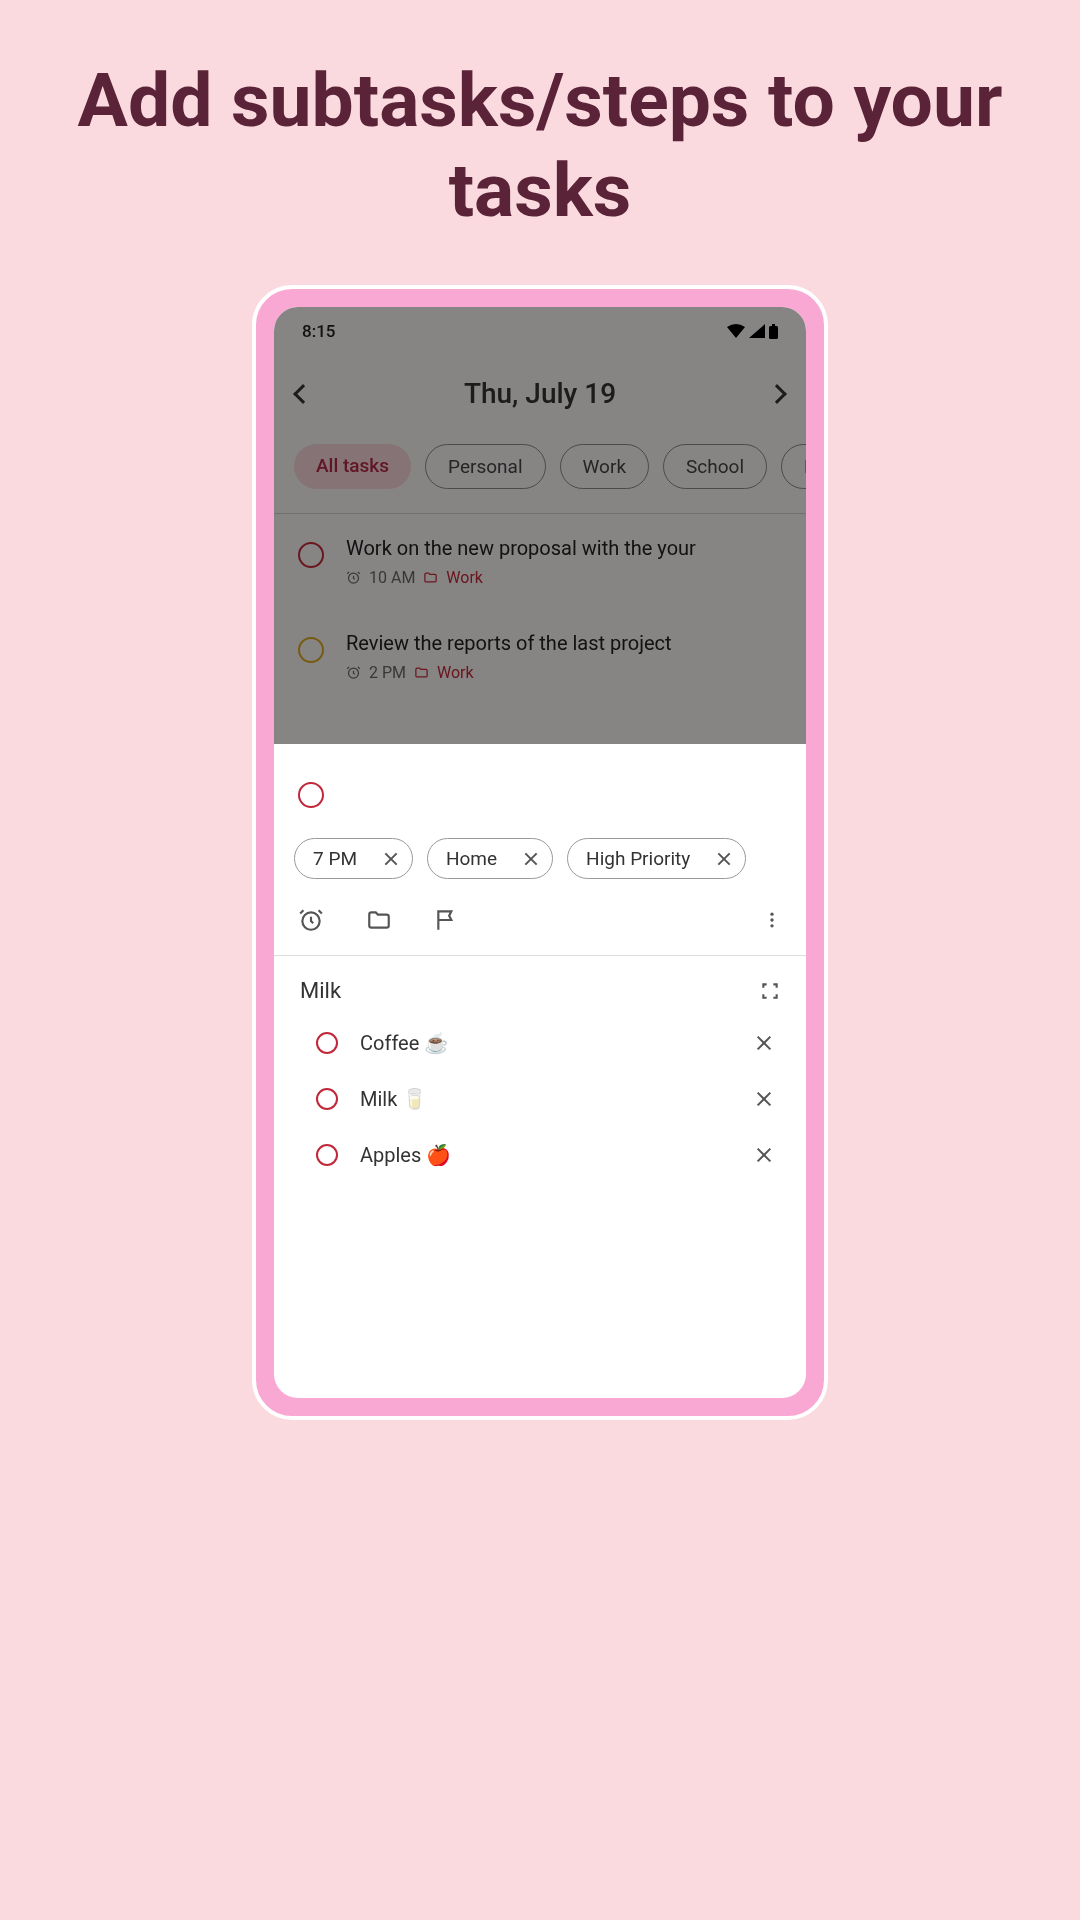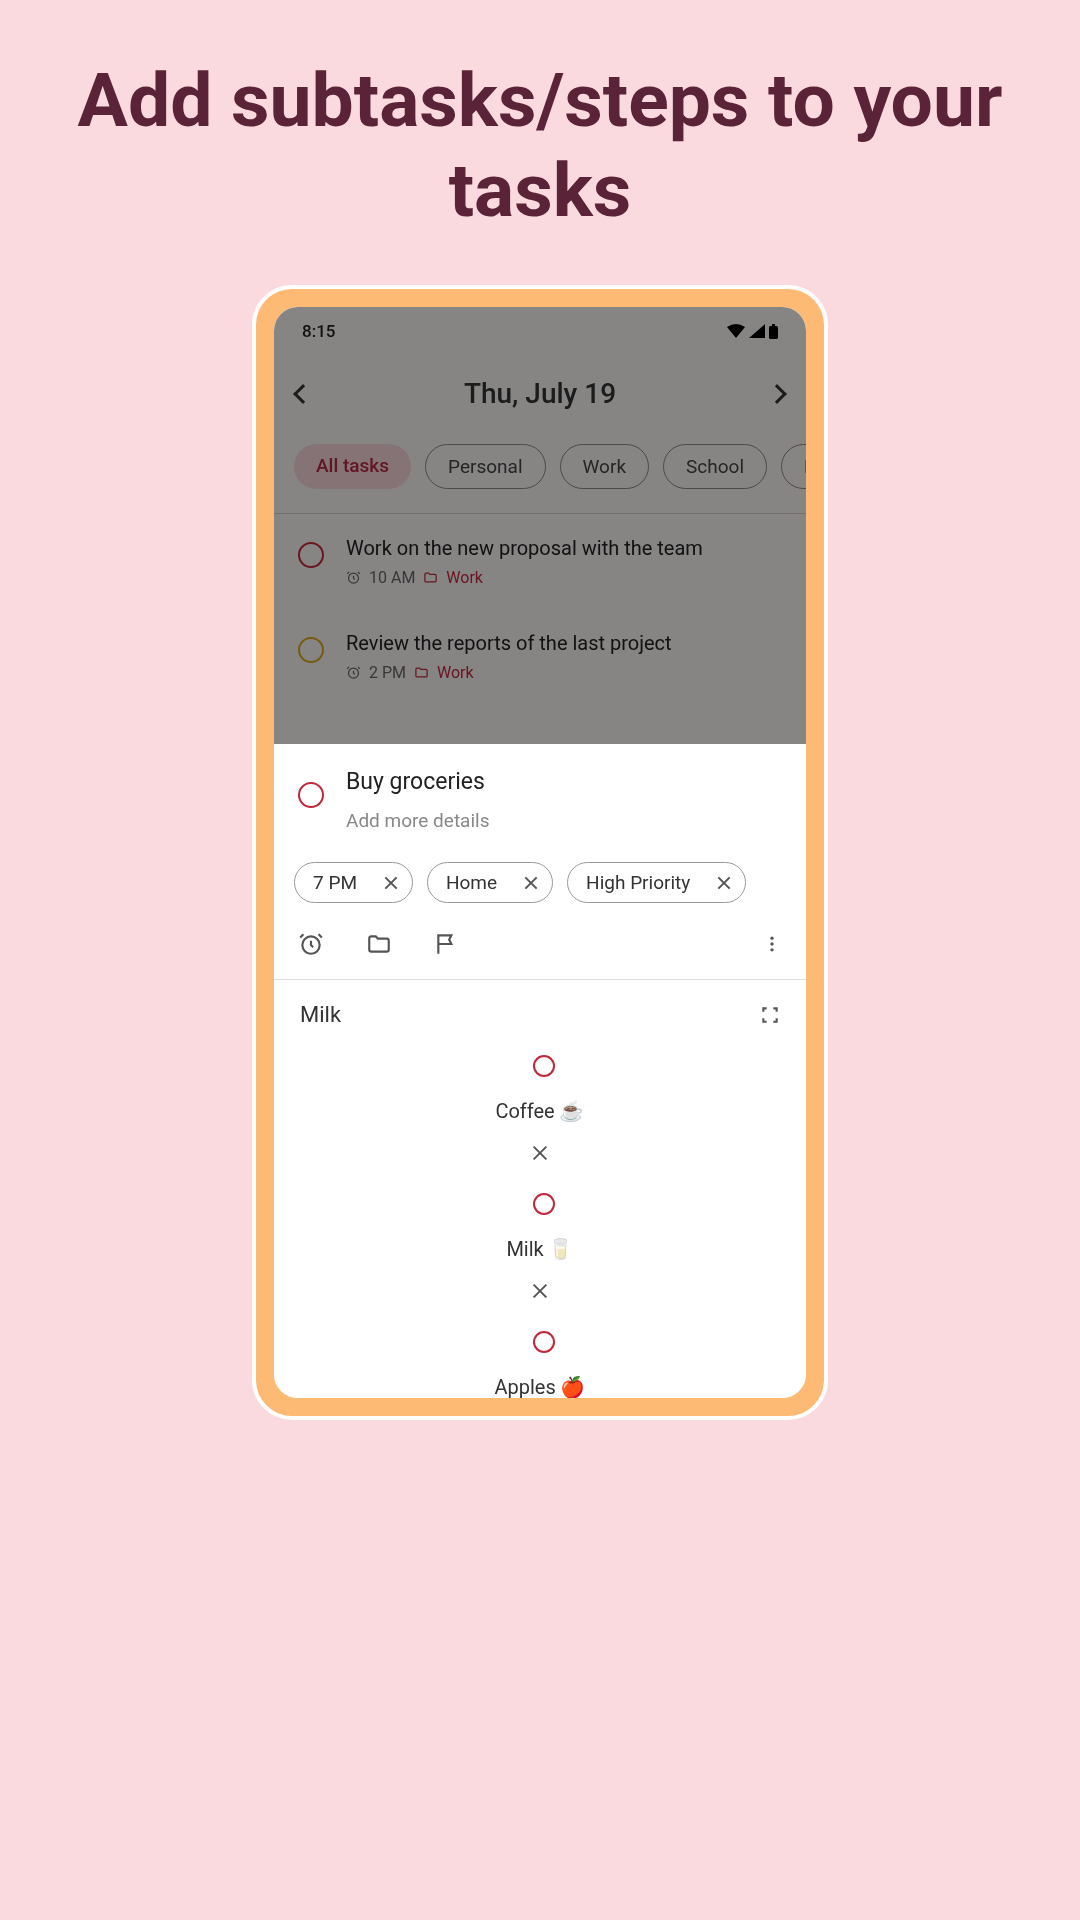--- a/index.html
+++ b/index.html
@@ -19,21 +19,21 @@
       font-size: 75px;
       font-weight: 700;
       color: #5a2338;
       padding: 55px 40px 50px;
       line-height: 1.2;
     }
     .phone-frame {
       margin: 0 auto;
       width: 576px;
       height: 1135px;
-      background: #fdba74;
+      background: #f9a8d4;
       border: 4px solid #fff;
       border-radius: 40px;
       padding: 18px;
       position: relative;
     }
     .phone-screen {
       width: 100%;
       height: 100%;
       border-radius: 24px;
       overflow: hidden;
@@ -236,21 +236,20 @@
     }
     .steps-title {
       font-size: 22px;
       color: #333;
     }
     .step-item {
       display: flex;
       align-items: center;
       padding: 16px 34px;
       gap: 22px;
-      flex-direction: column;
     }
     .step-circle {
       width: 22px;
       height: 22px;
       border: 2.5px solid #c0283a;
       border-radius: 50%;
       flex-shrink: 0;
       margin-left: 8px;
     }
     .step-label {
@@ -314,21 +313,21 @@
         <div class="chip">Work</div>
         <div class="chip">School</div>
         <div class="chip">H</div>
       </div>
 
       <div class="divider"></div>
 
       <div class="task-item">
         <div class="task-circle"></div>
         <div class="task-content">
-          <div class="task-title">Work on the new proposal with the team</div>
+          <div class="task-title">Work on the new proposal with the your</div>
           <div class="task-meta">
             <svg width="15" height="15" viewBox="0 0 24 24" fill="none" stroke="#666" stroke-width="2">
                 <circle cx="12" cy="13" r="8"></circle>
                 <path d="M12 9v4l2 2M5 3L2 6M22 6l-3-3"></path>
               </svg>
             <span>10 AM</span>
             <svg width="15" height="15" viewBox="0 0 24 24" fill="none" stroke="#c0283a" stroke-width="2">
                 <path d="M3 7a2 2 0 012-2h4l2 2h8a2 2 0 012 2v8a2 2 0 01-2 2H5a2 2 0 01-2-2V7z"></path>
               </svg>
             <span class="task-category">Work</span>
@@ -352,24 +351,20 @@
             <span class="task-category">Work</span>
           </div>
         </div>
       </div>
       <div style="height:40px"></div>
     </div>
 
     <div class="sheet">
       <div class="sheet-task">
         <div class="sheet-circle"></div>
-        <div class="sheet-content">
-          <div class="sheet-title">Buy groceries</div>
-          <div class="sheet-details">Add more details</div>
-        </div>
       </div>
 
       <div class="sheet-tags">
         <div class="tag-chip">
           <span>7 PM</span>
           <span class="tag-close"></span>
         </div>
         <div class="tag-chip">
           <span>Home</span>
           <span class="tag-close"></span>

